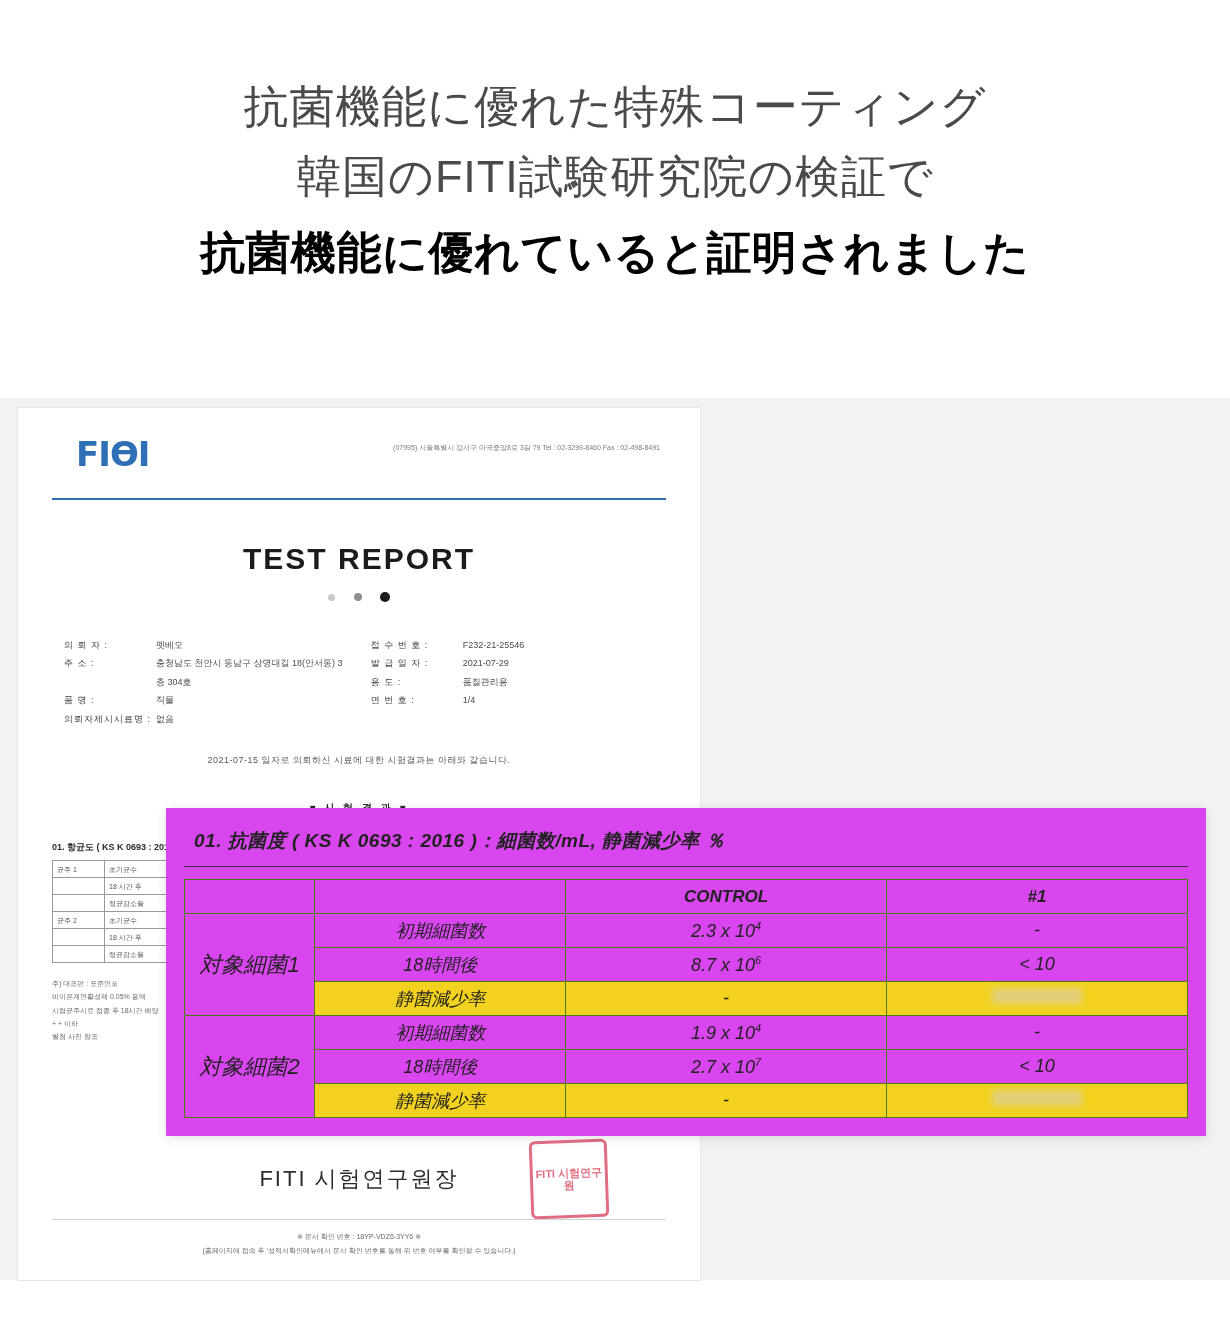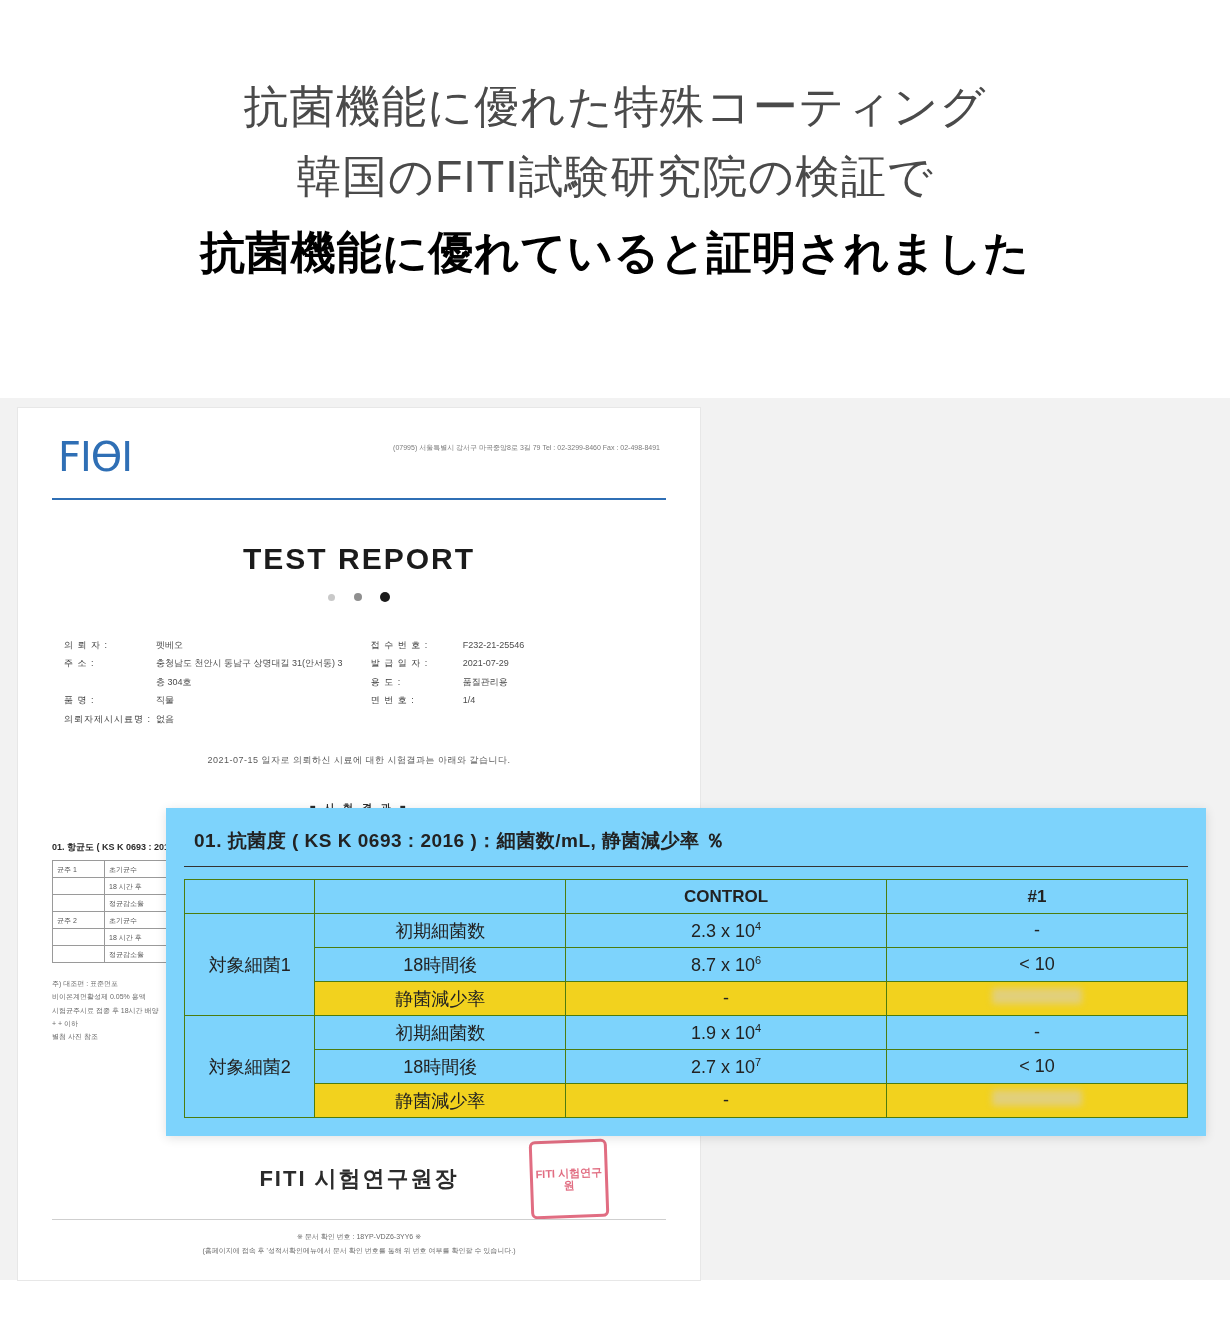--- a/index.html
+++ b/index.html
@@ -54,22 +54,22 @@
   }
 
   
   .doc-head {
     position: relative;
     height: 70px;
     border-bottom: 2px solid #2f6fb5;
     margin: 22px 34px 0 34px;
   }
   .fiti-logo {
-    position: absolute; left: 6px; top: 4px;
-    font-size: 40px; font-weight: 400;
+    position: absolute; left: 24px; top: 4px;
+    font-size: 34px; font-weight: 700;
     color: #2f6fb5; letter-spacing: -1px;
     font-family: "DejaVu Sans", sans-serif;
   }
   .fiti-logo .dot {
     display: inline-block; color: #2f6fb5;
   }
   .head-addr {
     position: absolute; right: 6px; top: 12px;
     text-align: right;
     font-size: 7px; color: #7b7b7b; line-height: 1.7;
@@ -137,21 +137,21 @@
   }
   .endline {
     margin-top: 40px; text-align: center;
     font-size: 8px; color: #6a6a6a; letter-spacing: 1px;
   }
   .signature {
     position: absolute; left: 0; right: 0; bottom: 86px;
     text-align: center;
   }
   .sig-text {
-    font-size: 22px; color: #2b2b2b; letter-spacing: 2px; font-weight: 700;
+    font-size: 22px; color: #2b2b2b; letter-spacing: 2px; font-weight: 400;
     display: inline-block; position: relative;
   }
   .stamp {
     position: absolute; right: 92px; bottom: 62px;
     width: 78px; height: 78px;
     border: 3px solid #d9455f; border-radius: 6px;
     opacity: .78;
     color: #d9455f;
     font-size: 11px; line-height: 1.1;
     display: flex; align-items: center; justify-content: center;
@@ -164,23 +164,24 @@
     border-top: 1px solid #cfcfcf; padding-top: 10px;
     text-align: center;
     font-size: 7px; color: #6a6a6a; line-height: 2;
   }
 
   
   .overlay {
     position: absolute;
     left: 166px; top: 410px;
     width: 1040px;
-    background: #7dd3fc;
+    background: #d946ef;
     box-shadow: 0 2px 10px rgba(0,0,0,.12);
     padding: 16px 18px 18px 18px;
+    font-style: italic;
   }
   .ov-title {
     font-size: 19px; font-weight: 700; color: #222;
     padding: 4px 6px 12px 10px;
     border-bottom: 1.5px solid #333;
     letter-spacing: .5px;
   }
   table.ab {
     border-collapse: collapse;
     width: 1004px;
@@ -189,21 +190,21 @@
     color: #222;
   }
   table.ab td, table.ab th {
     border: 1px solid #4d7c0f;
     height: 34px;
     padding: 2px 8px;
     font-weight: 400;
     text-align: center;
   }
   table.ab th { font-weight: 700; font-size: 17px; }
-  td.lbl-group { width: 130px; font-size: 18px; }
+  td.lbl-group { width: 130px; font-size: 22px; }
   td.lbl-item { width: 250px; text-align: left; padding-left: 14px; }
   td.ctrl { width: 320px; }
   td.s1 { width: 300px; }
   tr.hl td { background: #f2d21e; }
   tr.hl td.blurcell {
     background: #f2d21e;
     position: relative;
   }
   tr.hl td.blurcell span {
     display:inline-block; width: 90px; height: 16px;
@@ -259,21 +260,21 @@
         </div>
 
       <div class="meta">
         <div class="col">
           <div class="row">
             <span class="k">의 뢰 자 :</span>
             <span class="v">펫베오</span>
           </div>
           <div class="row">
             <span class="k">주    소 :</span>
-            <span class="v">충청남도 천안시 동남구 상명대길 31(안서동)  3층 304호</span>
+            <span class="v">충청남도 천안시 동남구 상명대길 18(안서동)  3층 304호</span>
           </div>
           <div class="row">
             <span class="k">품    명 :</span>
             <span class="v">직물</span>
           </div>
           <div class="row">
             <span class="k">의뢰자제시시료명 :</span>
             <span class="v">없음</span>
           </div>
         </div>

